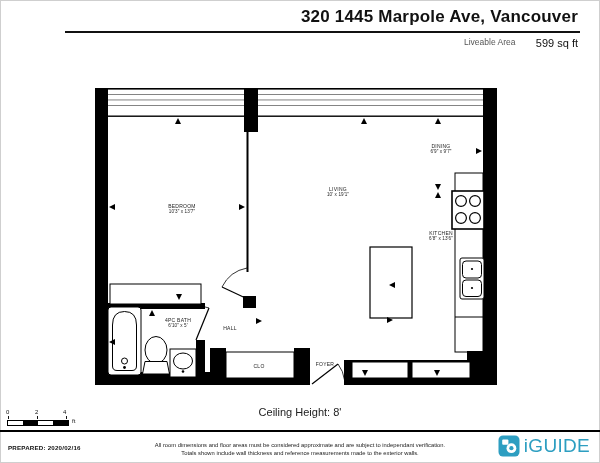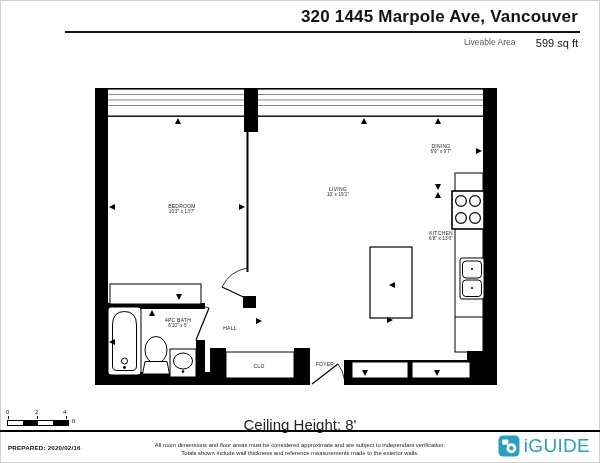--- a/index.html
+++ b/index.html
@@ -15,21 +15,21 @@
   }
   .title-rule{top:31px;left:65px;width:515px;height:1.6px;background:#111;}
   .area-label{top:37px;left:428px;font-size:8.5px;color:#555;margin-left:36px;}
   .area-value{top:37px;right:22px;font-size:11px;color:#111;}
   .room-label{
     transform:translate(-50%,-50%);text-align:center;color:#1c1c1c;
     line-height:1.25;white-space:nowrap;
   }
   .room-name{font-size:5px;letter-spacing:.25px;}
   .room-dims{font-size:4.6px;letter-spacing:.1px;}
-  .ceiling{top:416px;left:0;width:600px;text-align:center;font-size:15px;color:#222;}
+  .ceiling{top:406px;left:0;width:600px;text-align:center;font-size:11px;color:#222;}
   .scale-num{font-size:6px;color:#111;}
   .scale-tick{width:1px;height:3px;background:#111;}
   .scale-bar{top:420px;left:7px;display:flex;border:1px solid #000;height:4px;}
   .scale-seg{width:15px;height:4px;}
   .footer-rule{top:430px;left:0;width:600px;height:2.4px;background:#000;}
   .prepared{top:444px;left:8px;font-size:6.2px;font-weight:700;letter-spacing:.2px;color:#111;}
   .disclaimer{top:441px;left:80px;width:440px;text-align:center;font-size:5.8px;line-height:1.4;color:#222;}
   .brand{top:435px;right:10px;display:flex;align-items:center;gap:4px;}
   .brand-text{font-size:19px;color:#2D9EC1;letter-spacing:.3px;}
 </style>

